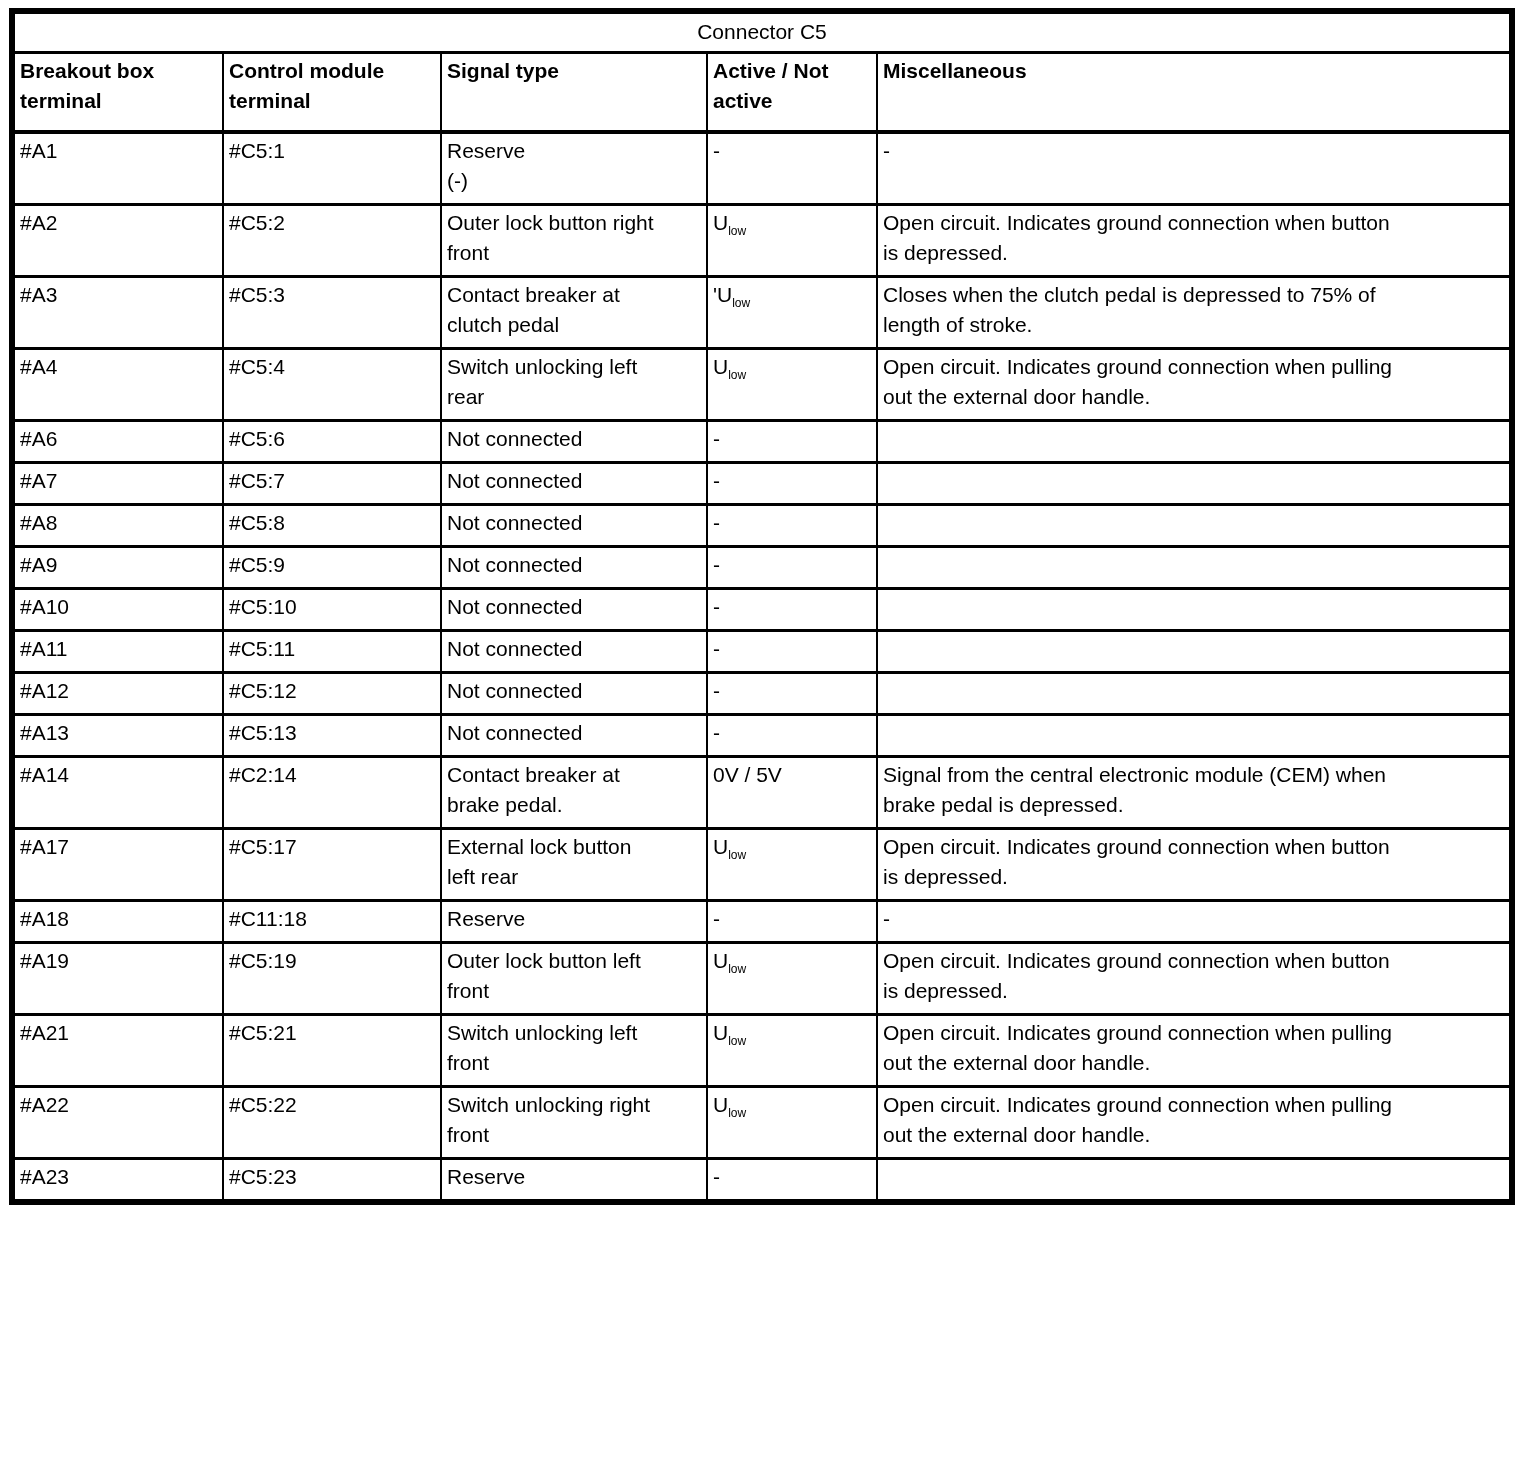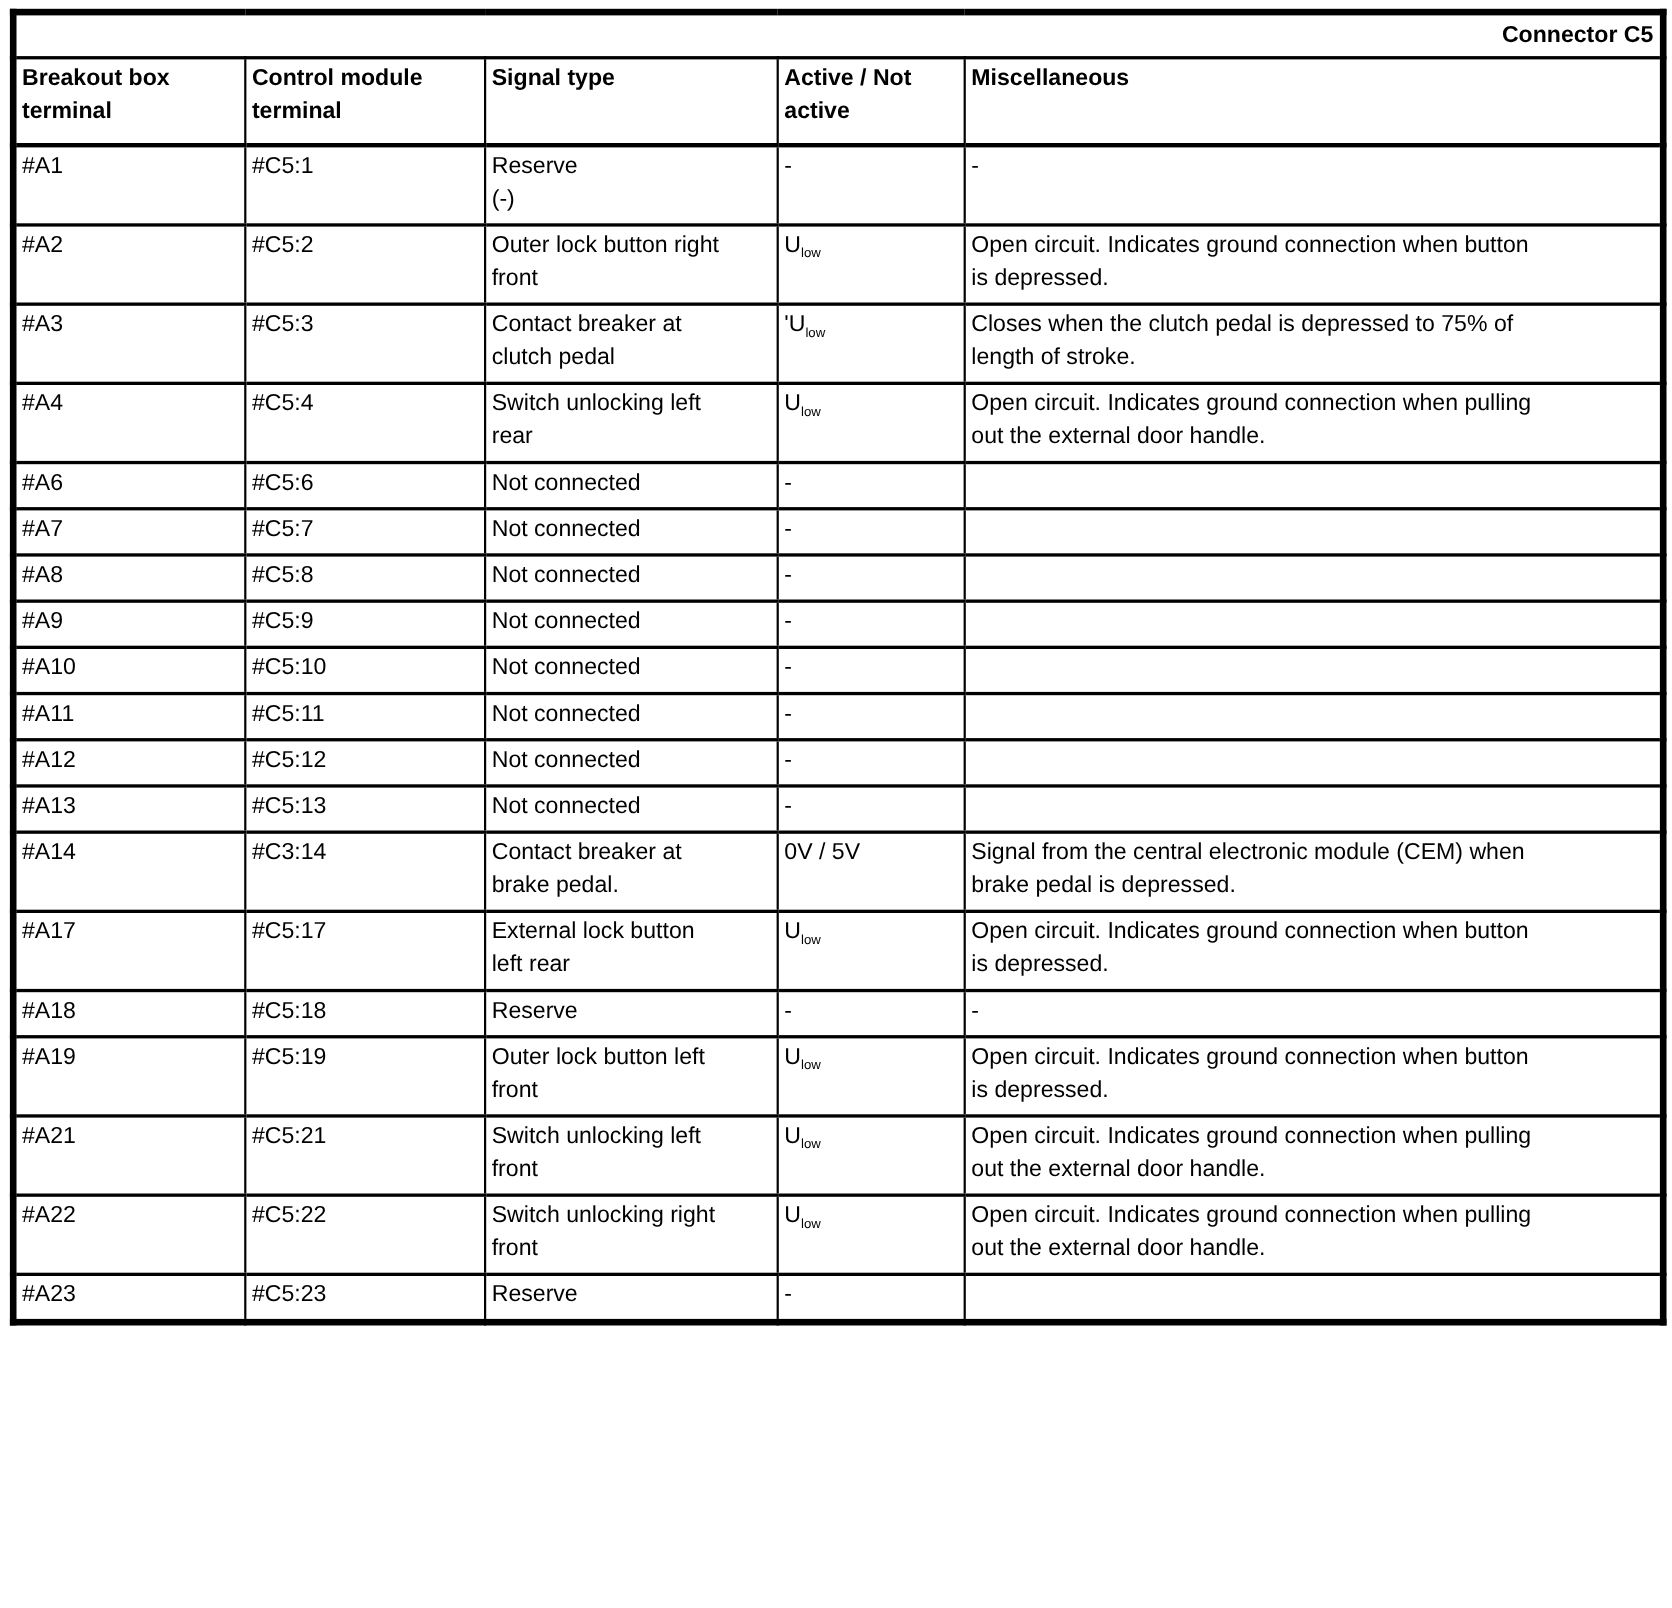--- a/index.html
+++ b/index.html
@@ -31,22 +31,22 @@
     border-top-width: 3px;
     border-bottom-width: 3px;
     vertical-align: top;
     text-align: left;
     padding: 2px 6px 7px 5px;
     font-size: 21px;
     line-height: 30px;
     overflow: hidden;
   }
   th.title-cell {
-    text-align: right;
-    font-weight: bold;
+    text-align: center;
+    font-weight: normal;
     padding: 3px 6px 4px 6px;
     border-bottom-width: 3px;
   }
   tr.header-row th {
     font-weight: bold;
     border-bottom-width: 4px;
     padding-bottom: 14px;
     margin-left: 12px;
   }
   td.signal-cell, td.misc-cell {
@@ -169,39 +169,39 @@
         </tr>
         <tr>
           <td class="terminal-cell">#A13</td>
           <td class="module-cell">#C5:13</td>
           <td class="signal-cell">Not connected</td>
           <td class="active-cell">-</td>
           <td class="misc-cell"></td>
         </tr>
         <tr>
           <td class="terminal-cell">#A14</td>
-          <td class="module-cell">#C3:14</td>
+          <td class="module-cell">#C2:14</td>
           <td class="signal-cell">Contact breaker at
 brake pedal.</td>
           <td class="active-cell">0V / 5V</td>
           <td class="misc-cell">Signal from the central electronic module (CEM) when
 brake pedal is depressed.</td>
         </tr>
         <tr>
           <td class="terminal-cell">#A17</td>
           <td class="module-cell">#C5:17</td>
           <td class="signal-cell">External lock button
 left rear</td>
           <td class="active-cell">U<sub>low</sub></td>
           <td class="misc-cell">Open circuit. Indicates ground connection when button
 is depressed.</td>
         </tr>
         <tr>
           <td class="terminal-cell">#A18</td>
-          <td class="module-cell">#C5:18</td>
+          <td class="module-cell">#C11:18</td>
           <td class="signal-cell">Reserve</td>
           <td class="active-cell">-</td>
           <td class="misc-cell">-</td>
         </tr>
         <tr>
           <td class="terminal-cell">#A19</td>
           <td class="module-cell">#C5:19</td>
           <td class="signal-cell">Outer lock button left
 front</td>
           <td class="active-cell">U<sub>low</sub></td>

